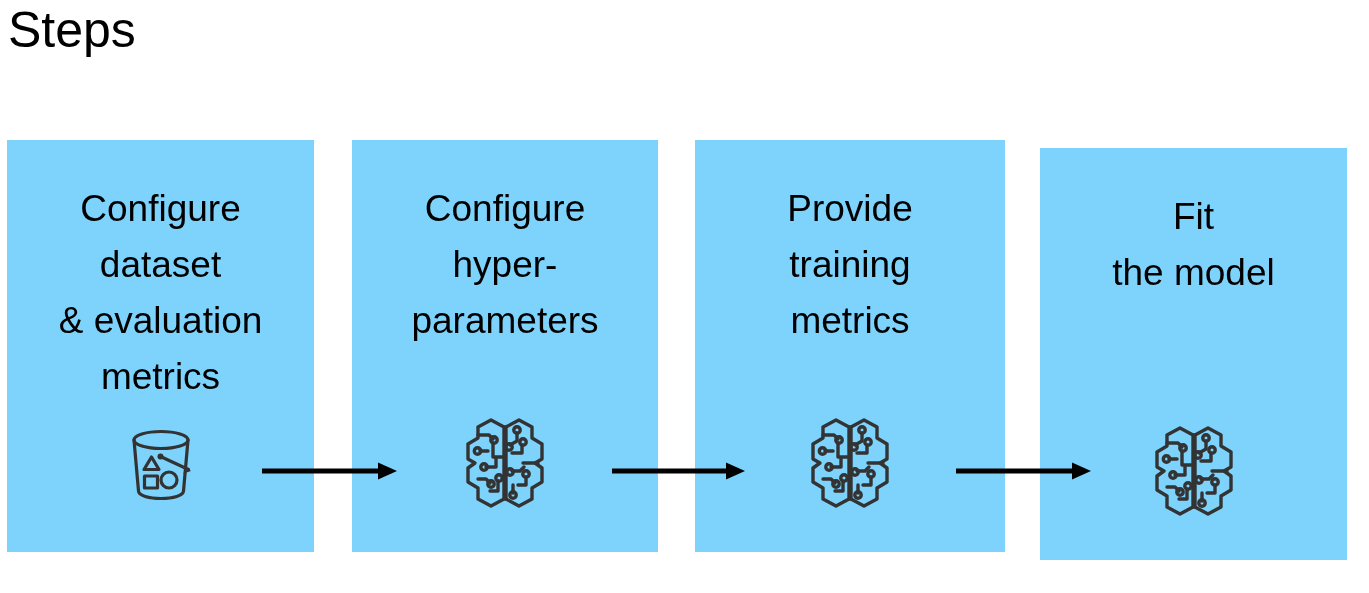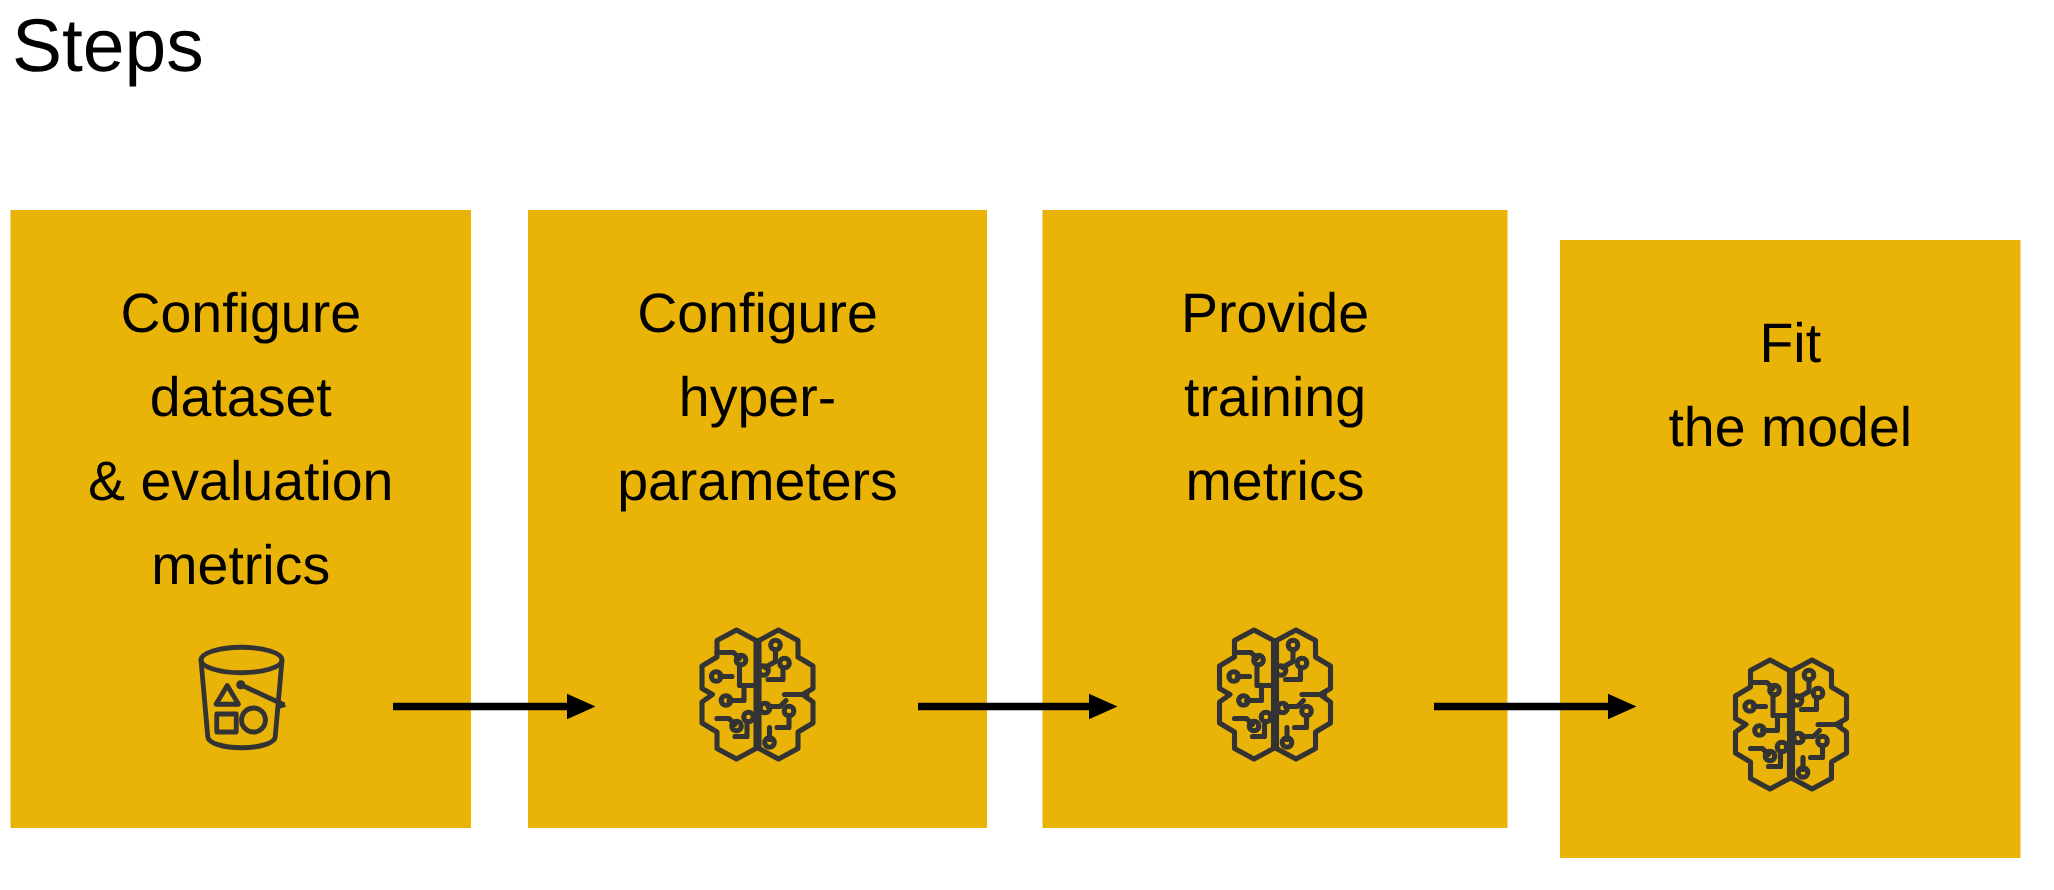--- a/index.html
+++ b/index.html
@@ -25,21 +25,21 @@
     font-weight: 400;
     line-height: 64px;
     color: #000000;
     letter-spacing: 0px;
     white-space: nowrap;
   }
 
   
   .step-box {
     position: absolute;
-    background: #eab308;
+    background: #7dd3fc;
     box-sizing: border-box;
   }
   .step-text {
     position: absolute;
     left: 0;
     right: 0;
     text-align: center;
     font-size: 37px;
     line-height: 56px;
     font-weight: 400;
@@ -52,21 +52,21 @@
     right: 0;
     display: flex;
     justify-content: center;
     align-items: center;
   }
 
   
   #step-box-0 { left: 7px;    top: 140px; width: 307px; height: 412px; }
   #step-box-1 { left: 352px;  top: 140px; width: 306px; height: 412px; }
   #step-box-2 { left: 695px;  top: 140px; width: 310px; height: 412px; }
-  #step-box-3 { left: 1040px; top: 160px; width: 307px; height: 412px; }
+  #step-box-3 { left: 1040px; top: 148px; width: 307px; height: 412px; }
 
   #step-box-0 .step-text { top: 41px; }
   #step-box-1 .step-text { top: 41px; }
   #step-box-2 .step-text { top: 41px; }
   #step-box-3 .step-text { top: 41px; }
 
   #step-box-0 .step-icon { top: 275px; }
   #step-box-1 .step-icon { top: 275px; }
   #step-box-2 .step-icon { top: 275px; }
   #step-box-3 .step-icon { top: 275px; }

